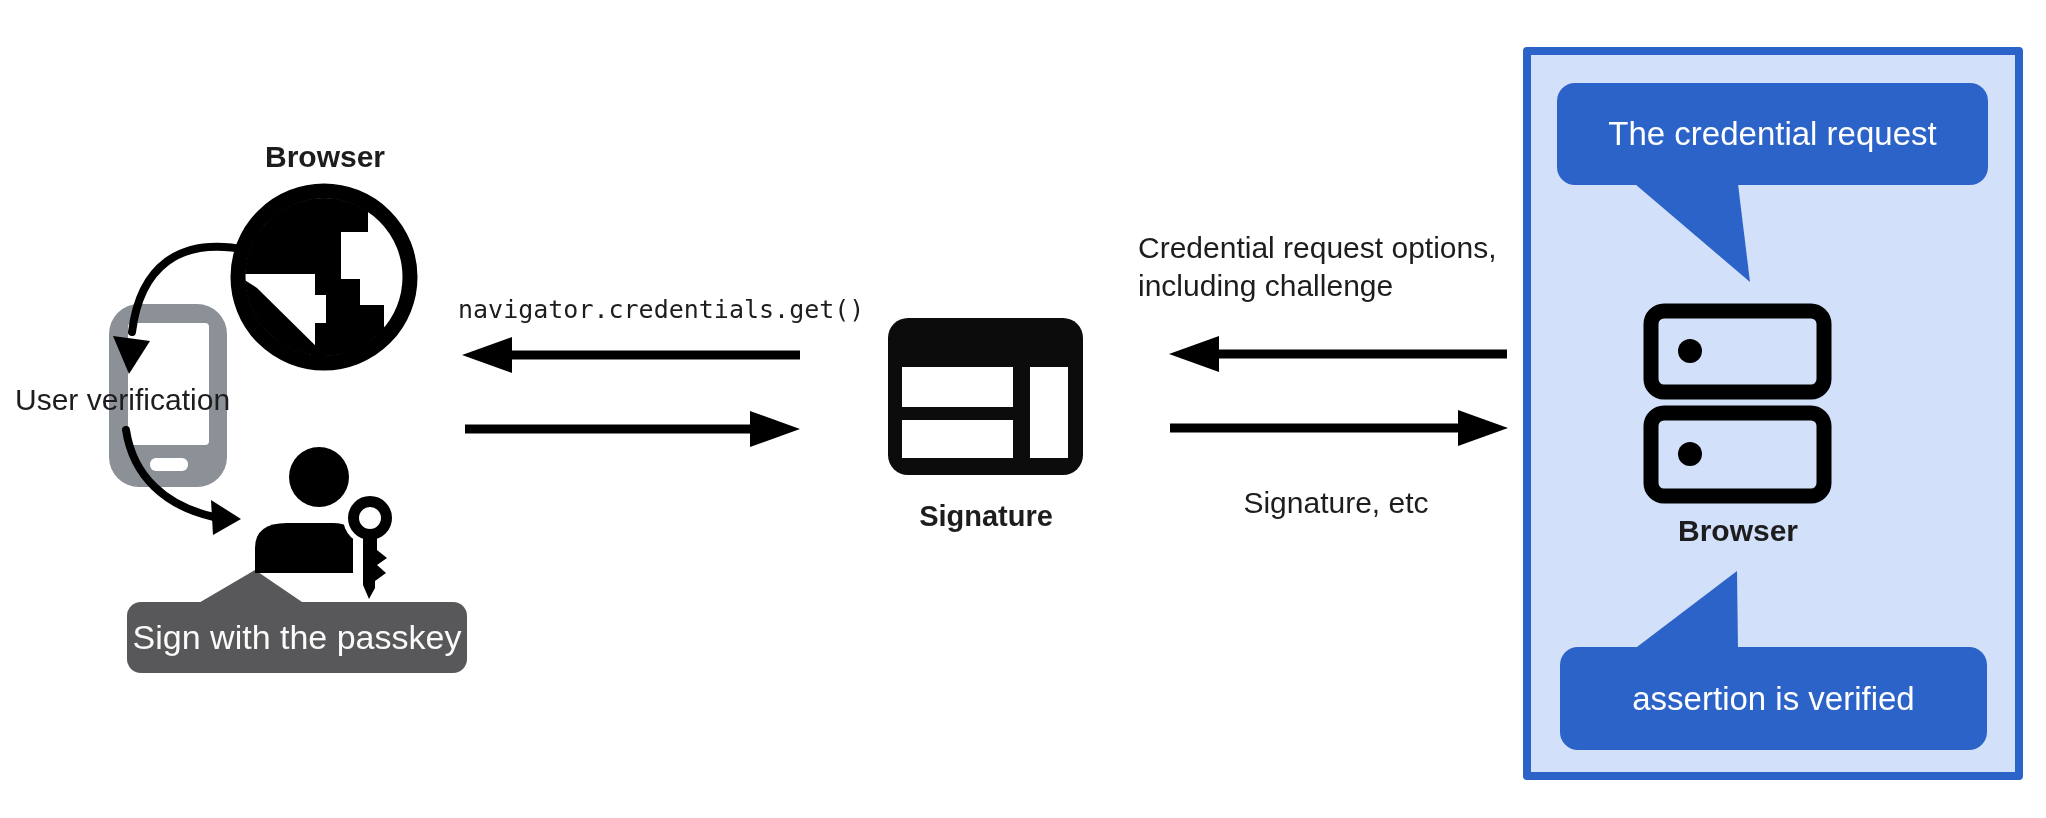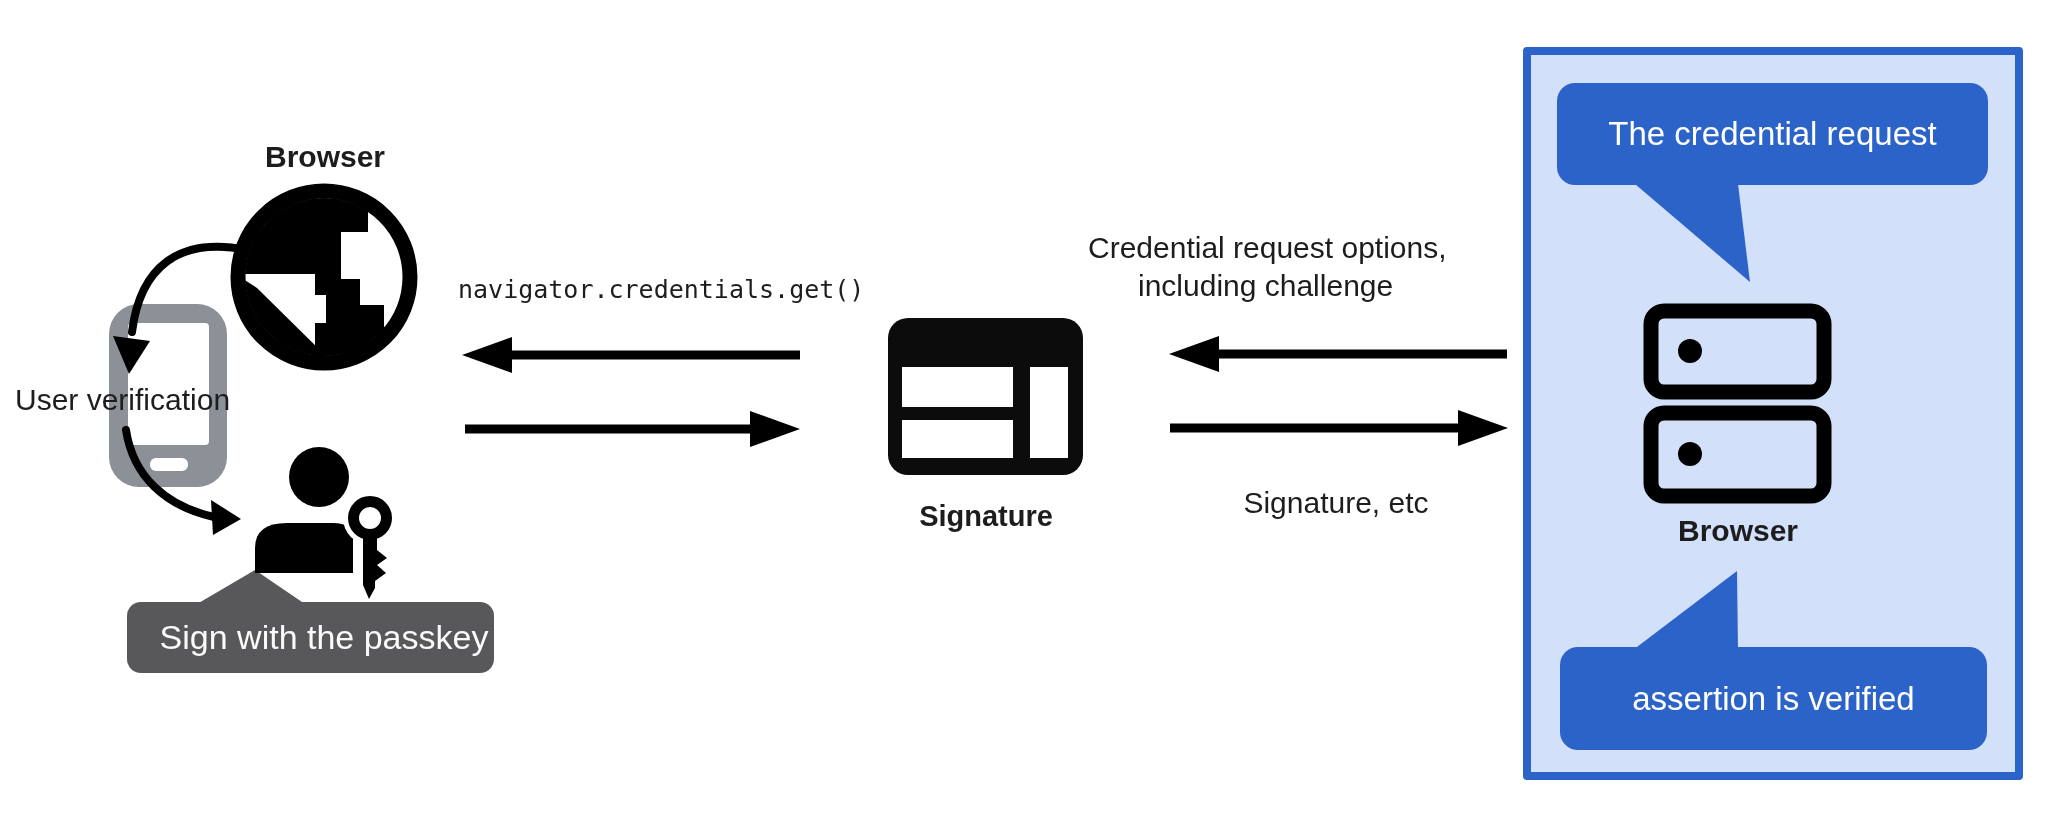--- a/index.html
+++ b/index.html
@@ -3,30 +3,30 @@
 <meta charset="utf-8">
 <style>
   html,body{margin:0;padding:0;background:#fff;}
   .stage{position:relative;width:2046px;height:818px;background:#fff;overflow:hidden;
          font-family:"Liberation Sans",sans-serif;color:#1d1d1f;}
   .abs{position:absolute;}
   .ctr{transform:translate(-50%,-50%);white-space:nowrap;}
   .vctr{transform:translateY(-50%);white-space:nowrap;}
   .lbl{font-size:30px;font-weight:700;z-index:5;text-align:center;}
   .txt{font-size:30px;z-index:5;}
-  .code{font-family:"DejaVu Sans Mono",monospace;font-size:25px;z-index:5;}
+  .code{font-family:"DejaVu Sans Mono",monospace;font-size:25px;z-index:5;margin-top:20px;}
   .panel{left:1523px;top:47px;width:500px;height:733px;box-sizing:border-box;
          background:#d3e0fa;border:8px solid #2b63c8;border-radius:4px;z-index:0;}
   .bubble{background:#2b63c8;color:#fff;border-radius:18px;display:flex;flex-direction:row;
           justify-content:center;align-items:center;font-size:33px;line-height:42px;z-index:2;text-align:center;}
   .bubble-top{left:1557px;top:83px;width:431px;height:102px;}
   .bubble-bottom{left:1560px;top:647px;width:427px;height:103px;}
   .tooltip{left:127px;top:602px;width:340px;height:71px;background:#58585a;color:#fafafa;
            border-radius:14px;display:flex;justify-content:center;align-items:center;
-           font-size:34px;z-index:5;padding-left:27px;}
+           font-size:34px;z-index:5;}
   svg.icon{position:absolute;z-index:3;}
   svg.decor-under{position:absolute;left:0;top:0;z-index:1;}
   svg.decor-arrows{position:absolute;left:0;top:0;z-index:4;}
 </style>
 </head>
 <body>
 
 <div class="stage">
 
   <div class="abs panel"></div>
@@ -113,21 +113,21 @@
 
   <div class="abs tooltip">
     <span>Sign with the passkey</span>
   </div>
 
   <div class="abs code vctr" style="left:458px;top:289px">navigator.credentials.get()</div>
 
 
   <div class="abs lbl ctr" style="left:986px;top:516px;font-size:29px">Signature</div>
 
-  <div class="abs txt vctr" style="left:1088px;top:248px">Credential request options,</div>
+  <div class="abs txt vctr" style="left:1138px;top:248px">Credential request options,</div>
   <div class="abs txt vctr" style="left:1138px;top:286px">including challenge</div>
 
   <div class="abs txt ctr" style="left:1336px;top:503px">Signature, etc</div>
 
   <div class="abs bubble bubble-top">
     <div>The credential request</div>
   </div>
 
   <div class="abs lbl ctr" style="left:1738px;top:531px">Browser</div>
 

